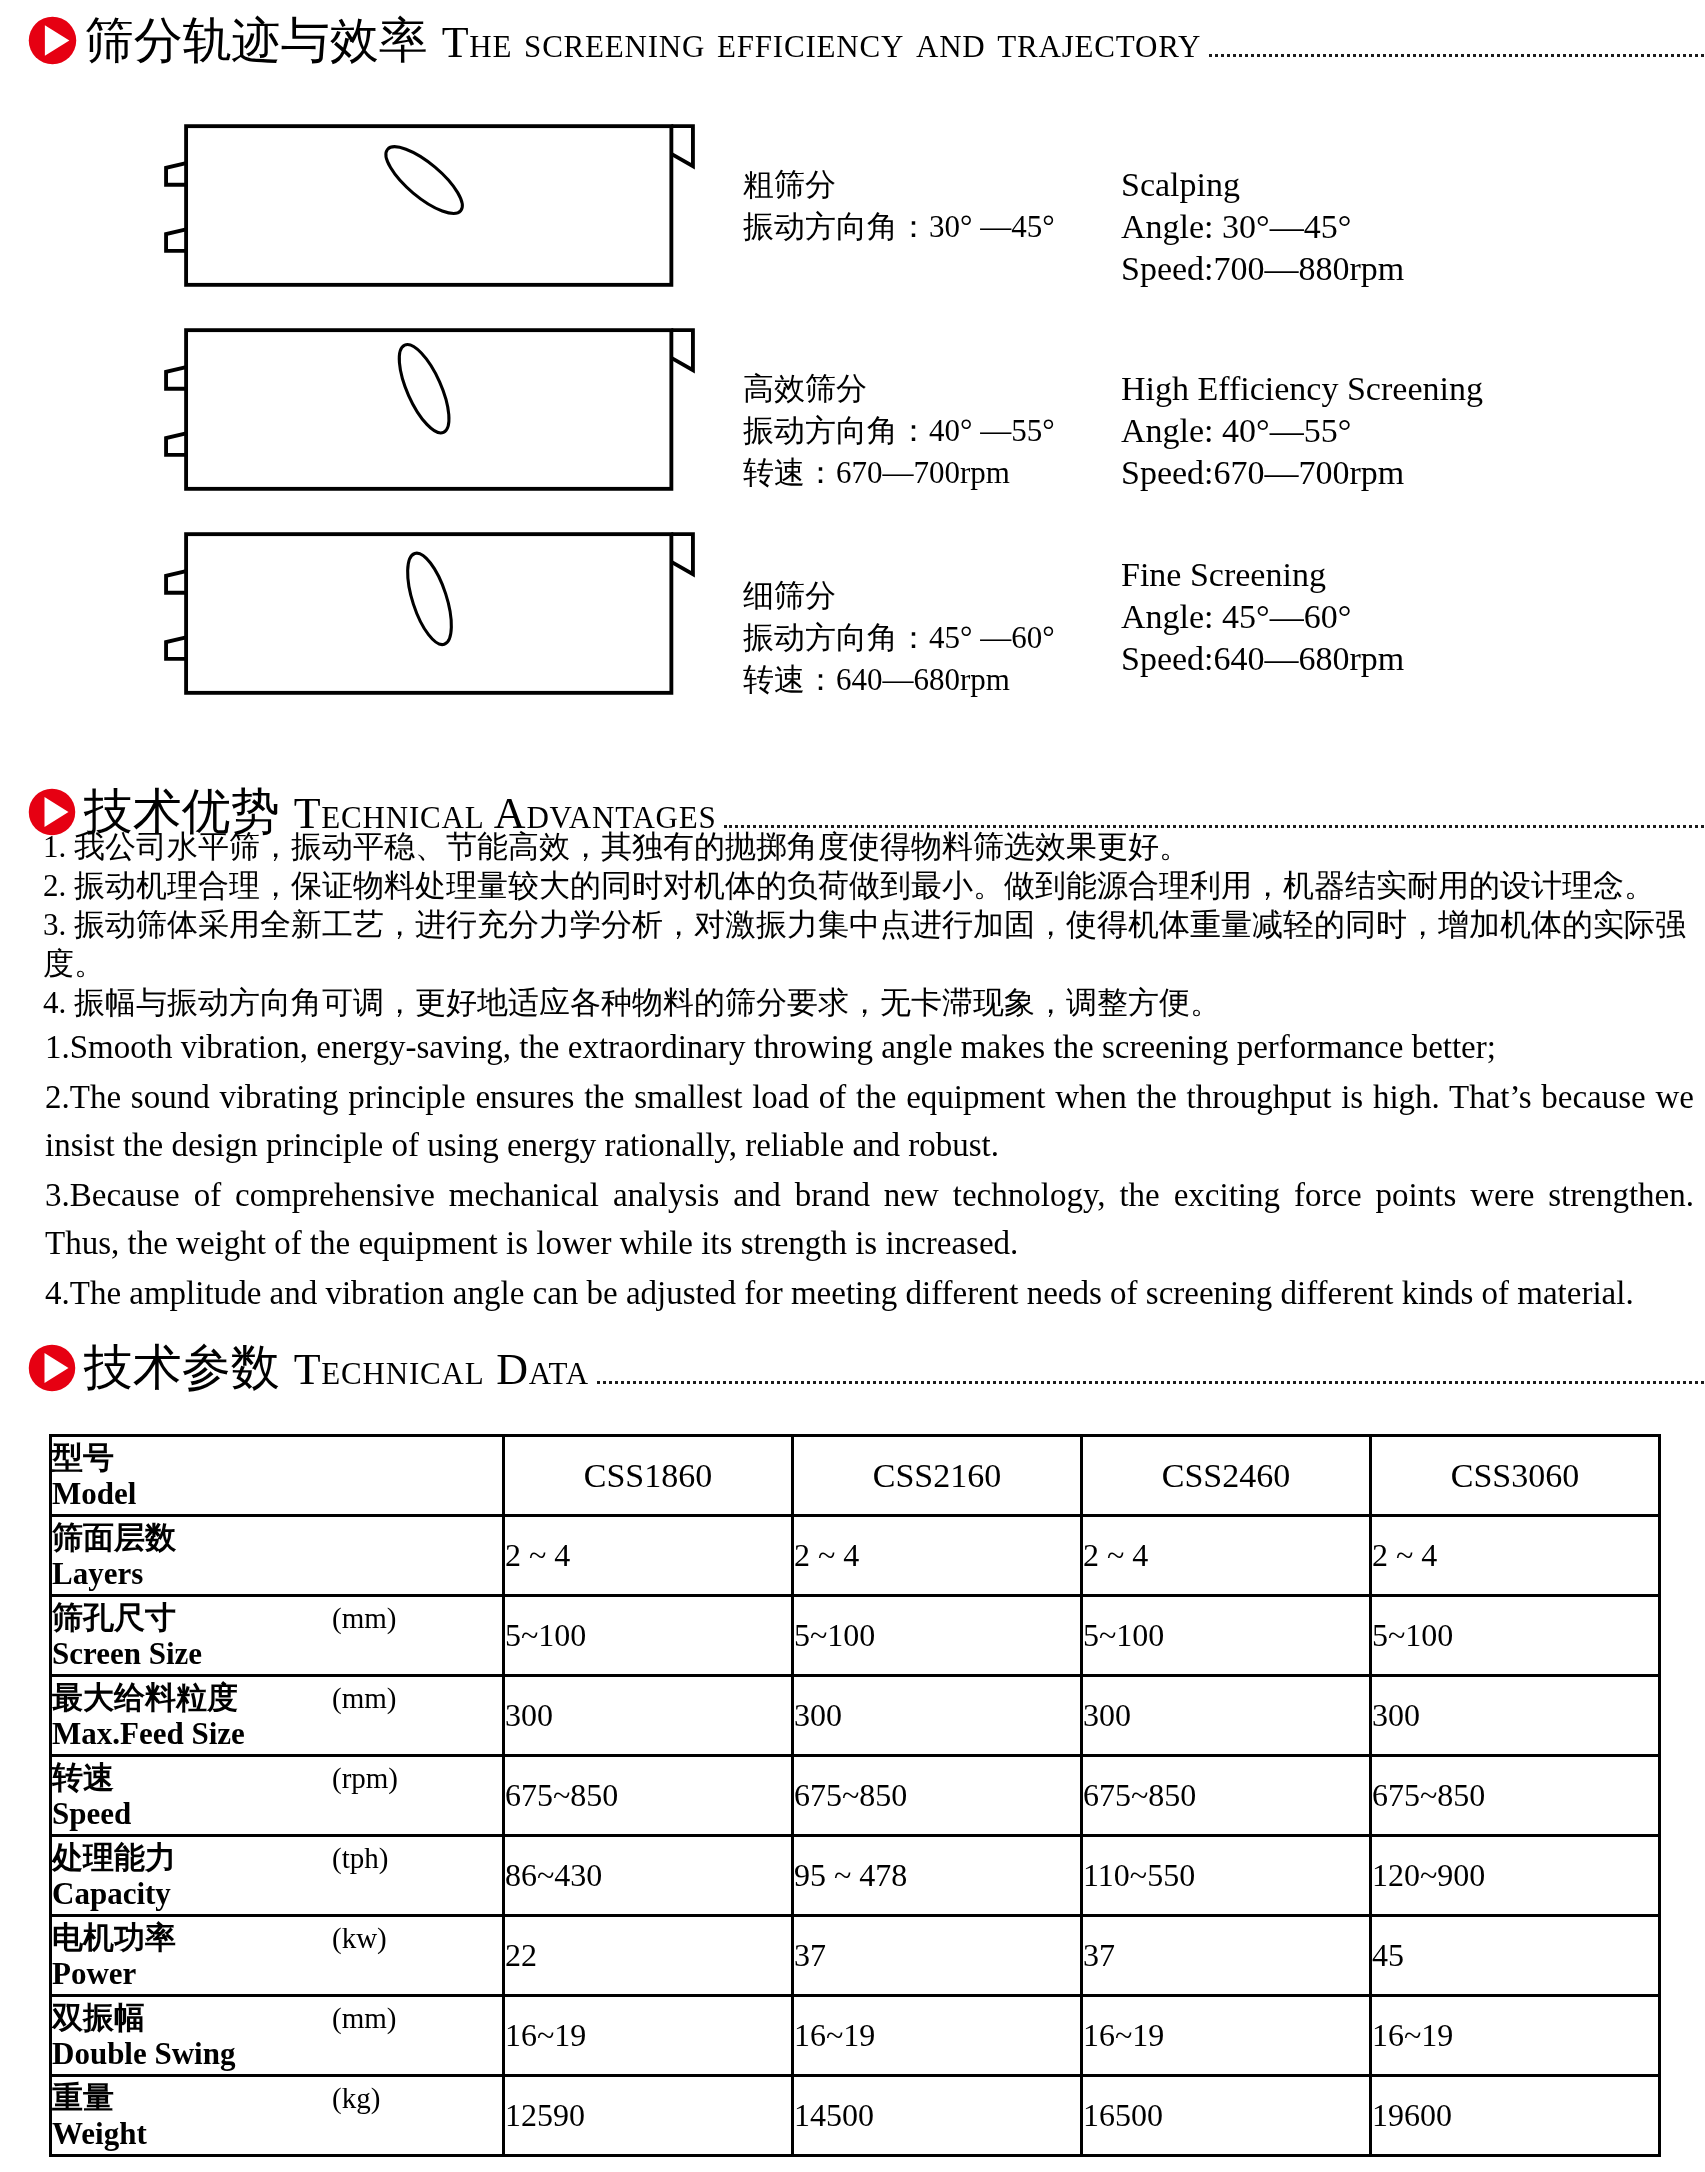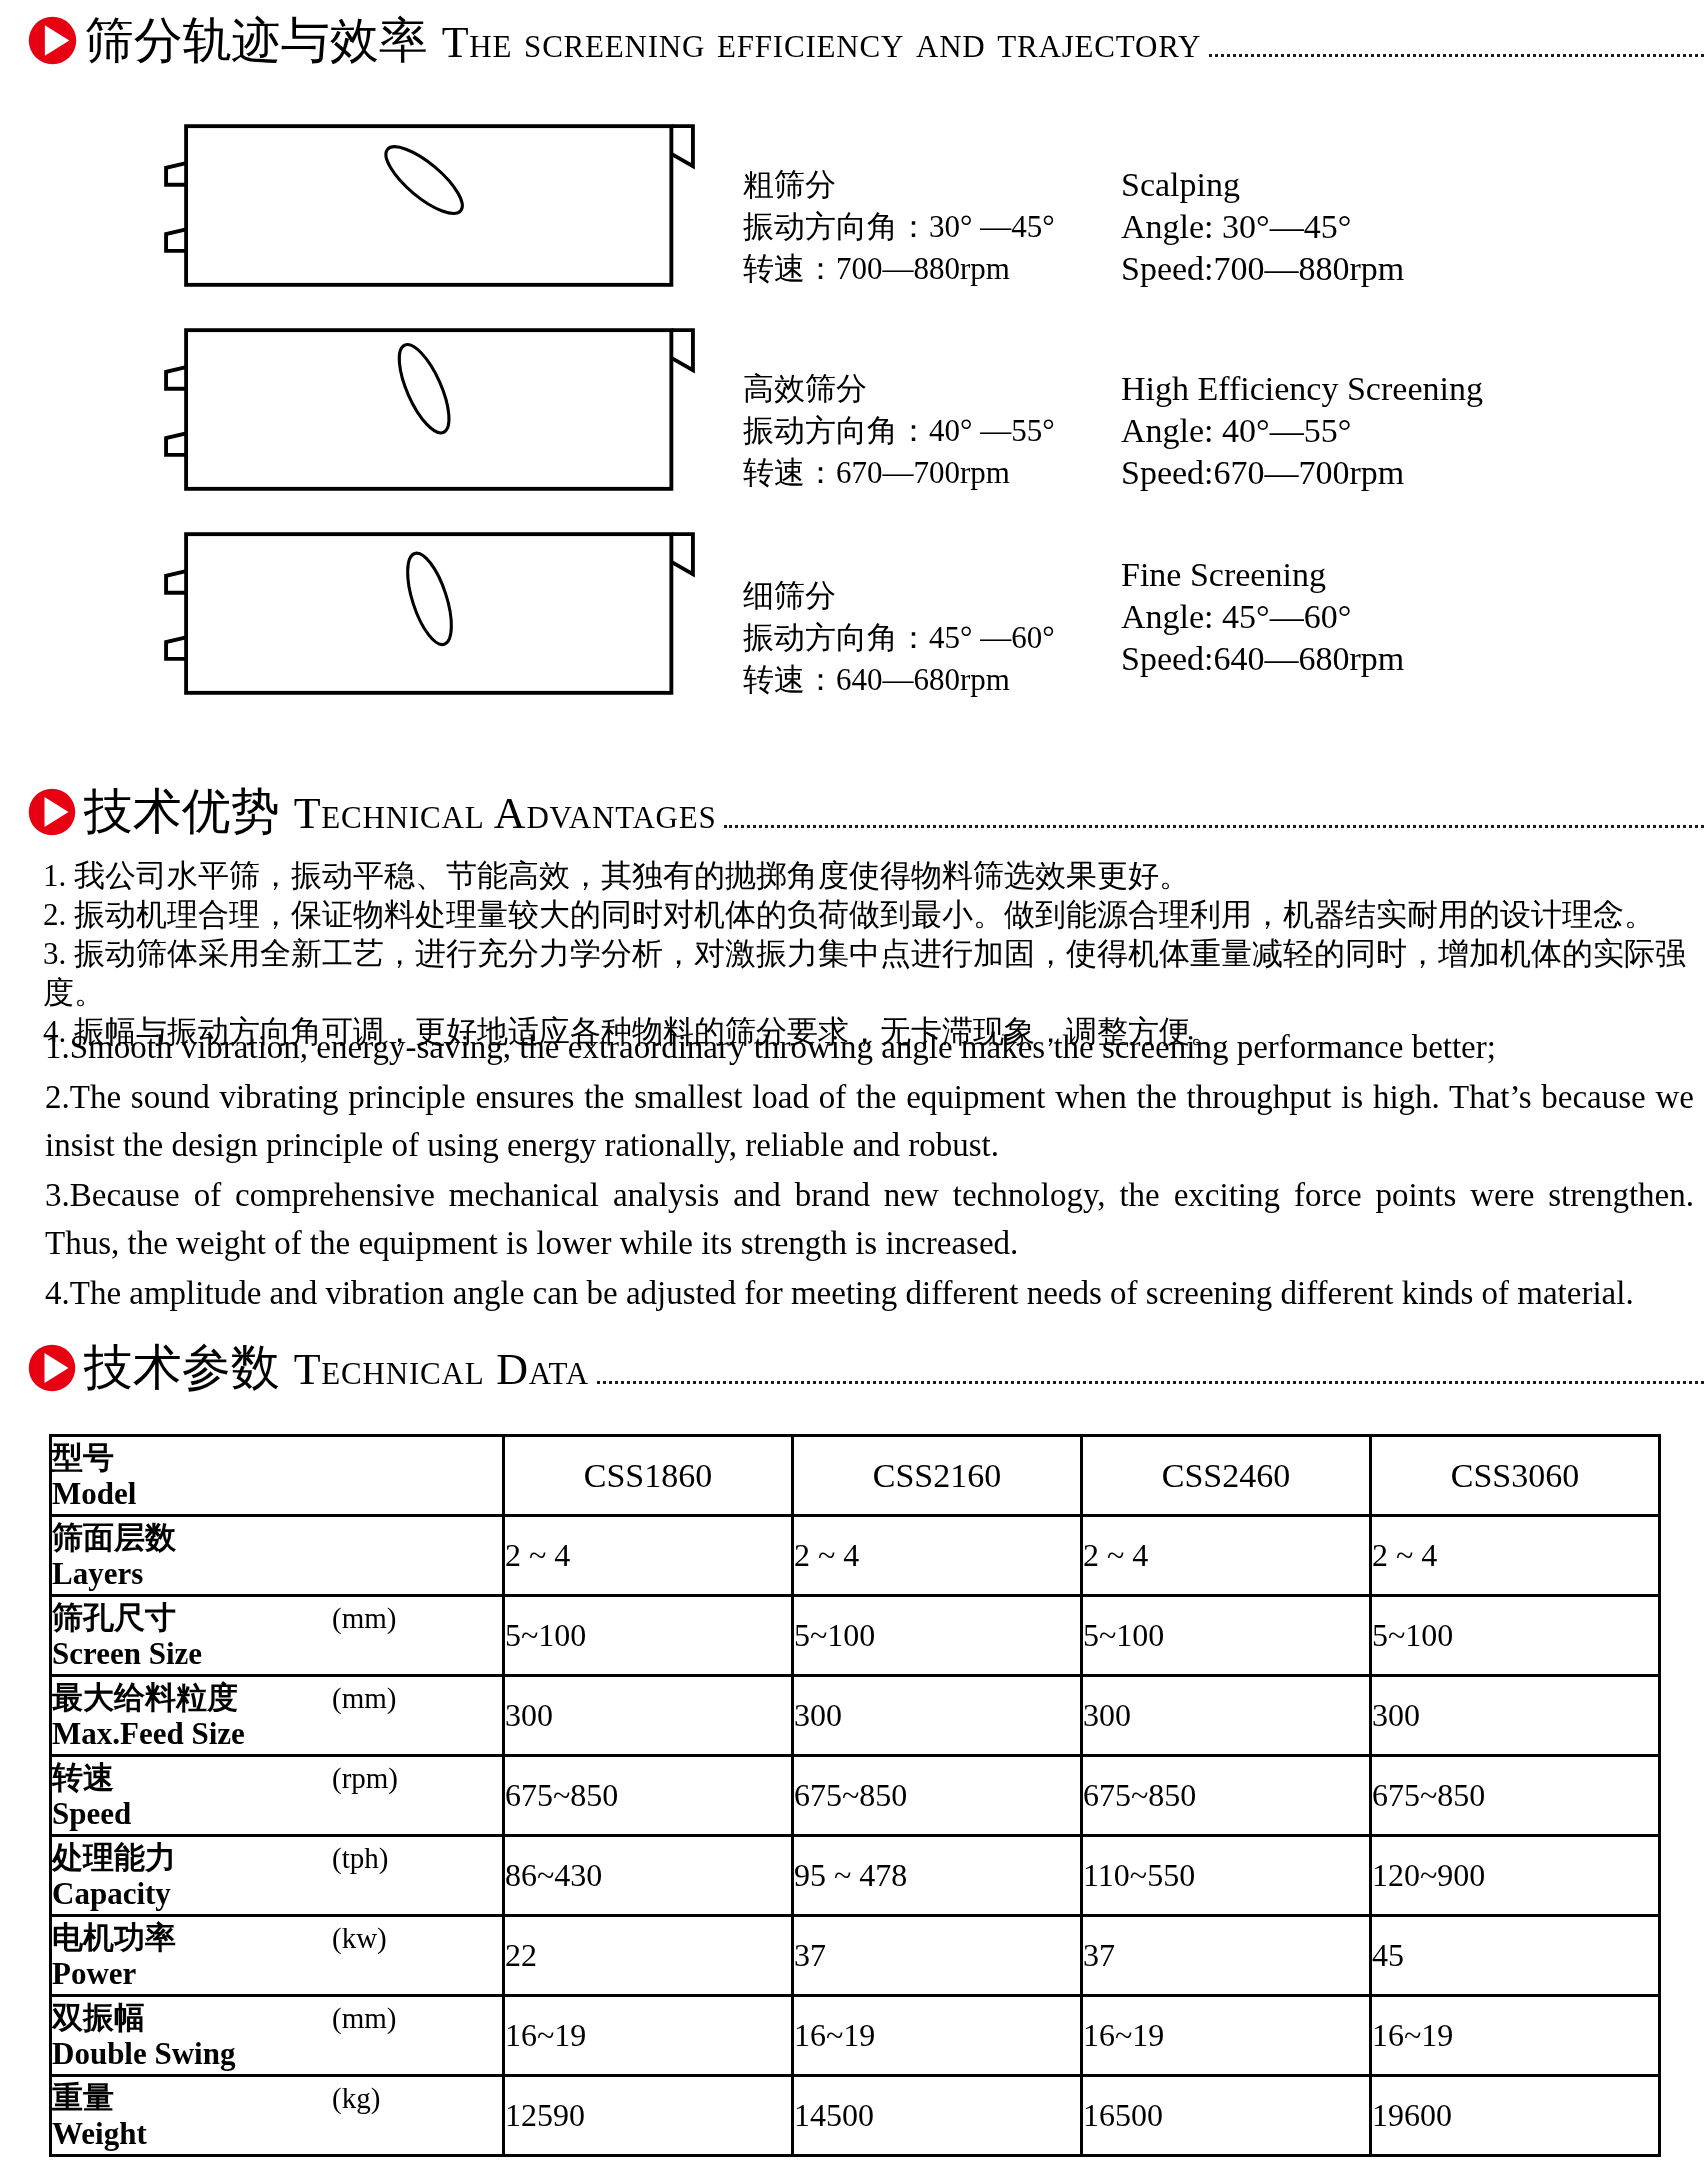--- a/index.html
+++ b/index.html
@@ -48,21 +48,21 @@
   .traj-en{position:absolute;left:1121px;width:479px;font-size:34px;line-height:42px;}
   #t1cn,#t1en{top:164px;}
   #t2cn,#t2en{top:368px;}
   #t3cn{top:575px;}
   #t3en{top:554px;}
   .traj-cn div{white-space:nowrap;}
   .traj-en div{white-space:nowrap;}
 
   
   .adv-cn{
-    position:absolute;left:43px;top:856px;width:1657px;
+    position:absolute;left:43px;top:827px;width:1657px;
     font-size:31px;line-height:39px;
   }
   .adv-en{
     position:absolute;left:43px;top:1021px;width:1653px;
     font-size:33px;line-height:48px;text-align:justify;
   }
   .adv-en p{margin:2px;}
 
   
   table.spec{
@@ -126,21 +126,20 @@
     <path d="M664,8 L692,8 L692,60 L664,44" fill="#fff" stroke="#000" stroke-width="5"></path>
     <path d="M34,56 L8,62 L8,84 L34,84" fill="#fff" stroke="#000" stroke-width="5"></path>
     <path d="M34,142 L8,148 L8,170 L34,170" fill="#fff" stroke="#000" stroke-width="5"></path>
     <rect x="34" y="8" width="630" height="206" fill="#fff" stroke="#000" stroke-width="5"></rect>
     <ellipse cx="350" cy="92" rx="22" ry="62" fill="none" stroke="#000" stroke-width="4" transform="rotate(-18 350 92)"></ellipse>
   </svg>
 
   <div class="traj-cn" id="t1cn">
     <div>粗筛分</div>
     <div>振动方向角：30° —45°</div>
-    <div>转速：700—880rpm</div>
   </div>
   <div class="traj-en" id="t1en">
     <div>Scalping</div>
     <div>Angle: 30°—45°</div>
     <div>Speed:700—880rpm</div>
   </div>
 
   <div class="traj-cn" id="t2cn">
     <div>高效筛分</div>
     <div>振动方向角：40° —55°</div>

